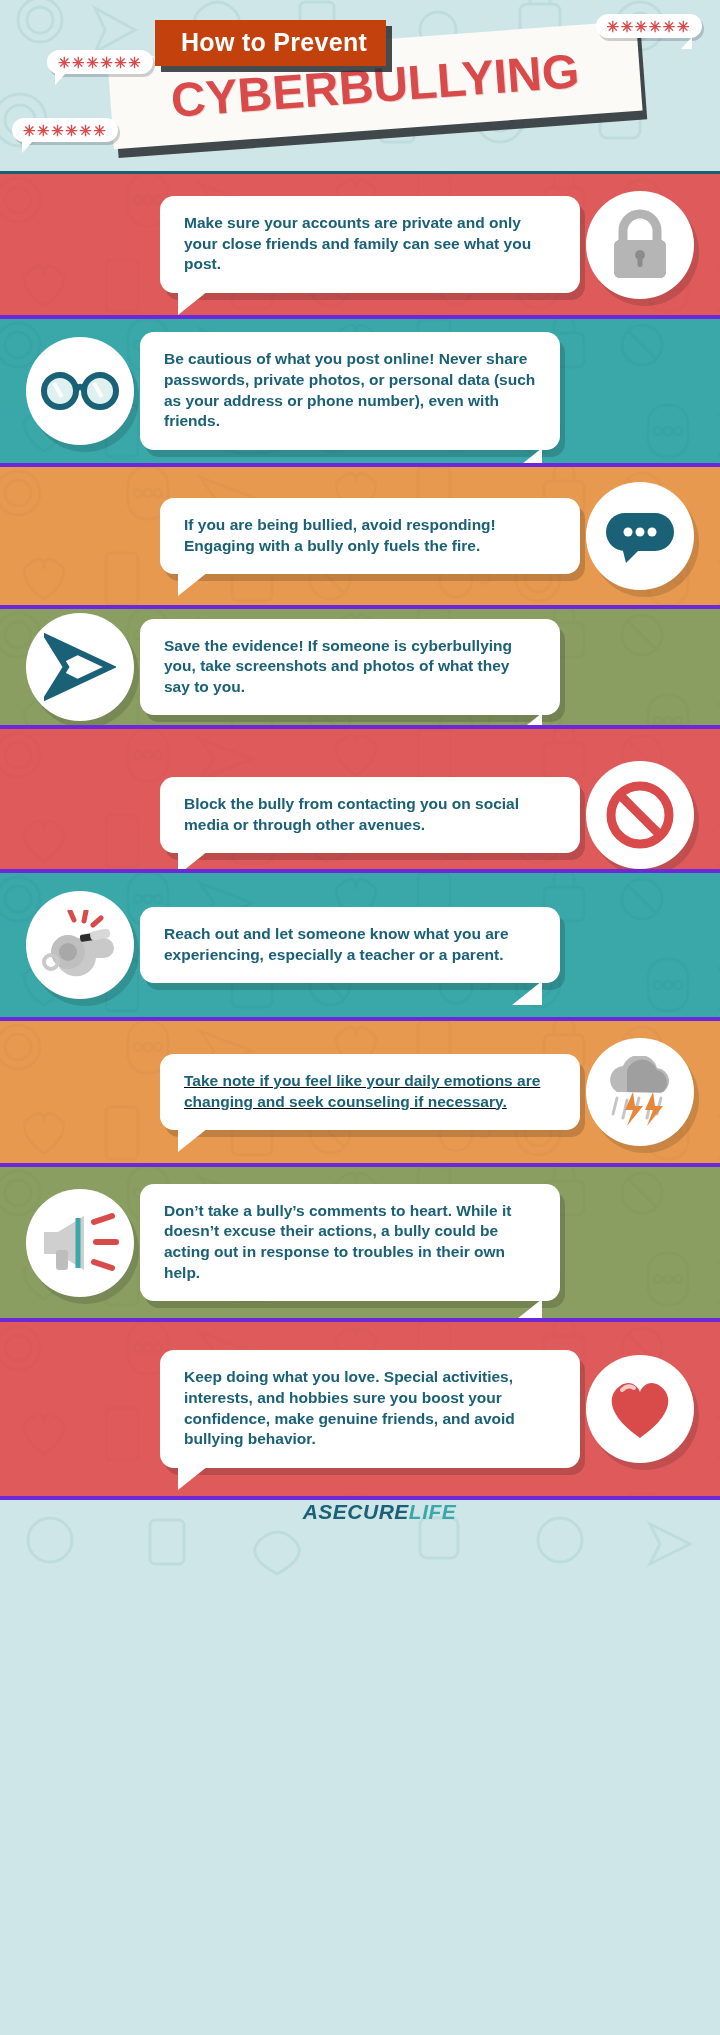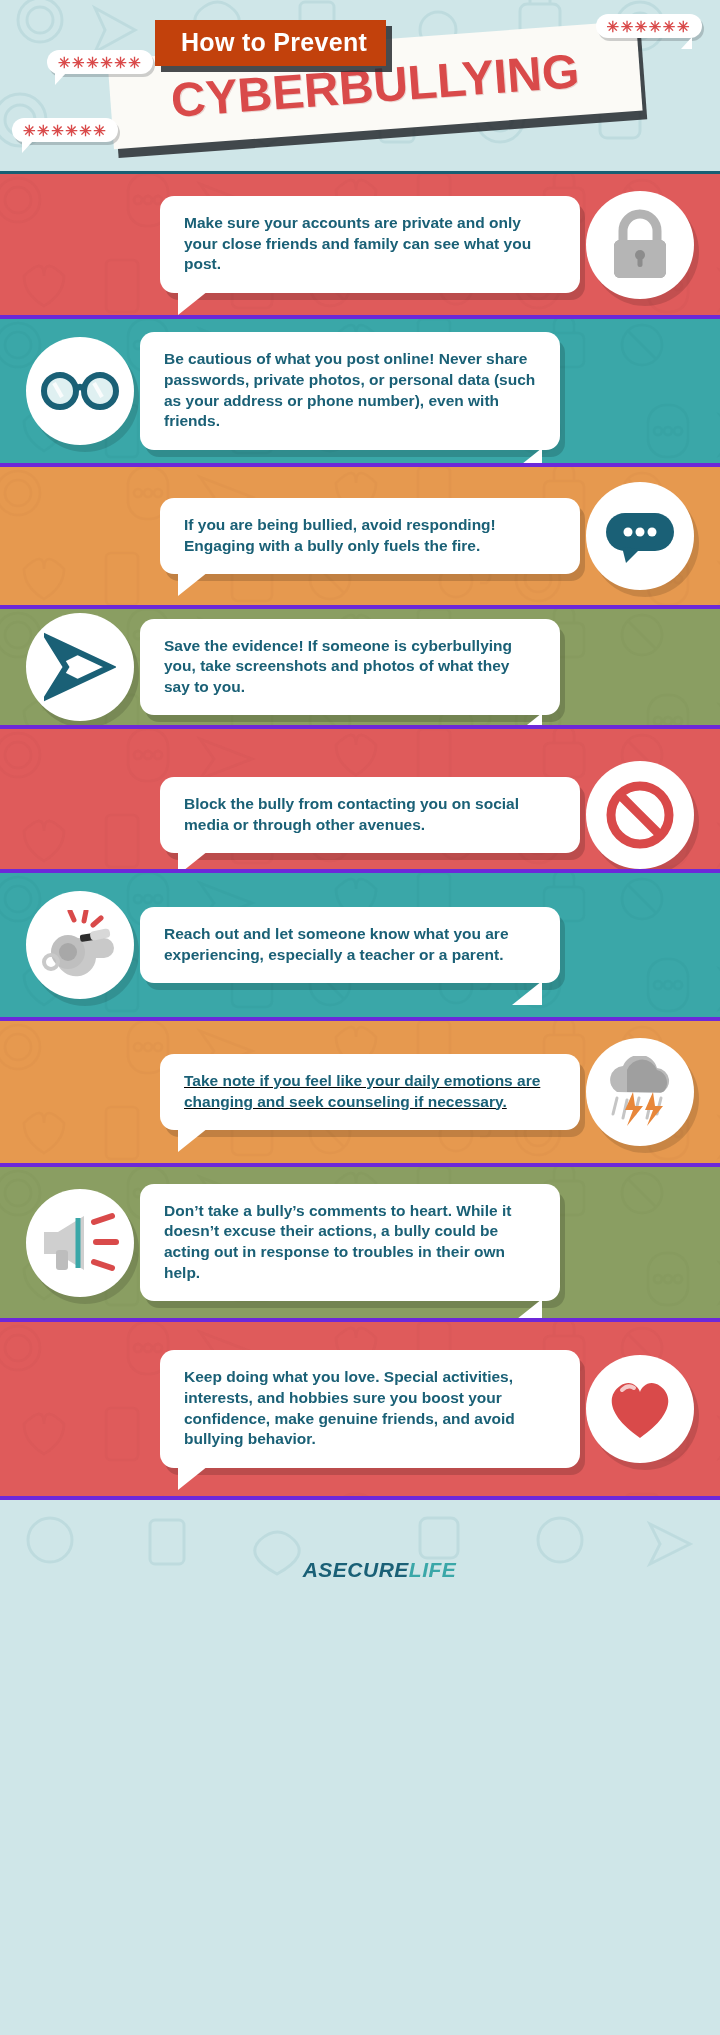--- a/index.html
+++ b/index.html
@@ -183,21 +183,21 @@
     border-width: 0 0 24px 30px;
     border-color: transparent transparent #ffffff transparent;
   }
 
   
   .footer {
     position: relative;
     height: 82px;
     background: #cfe6e8;
     display: flex;
-    align-items: flex-end;
+    align-items: flex-start;
     justify-content: center;
     overflow: hidden;
     padding-left: 39px;
   }
   .logo {
     position: relative;
     z-index: 3;
     font-size: 21px;
     font-weight: bold;
     font-style: italic;

